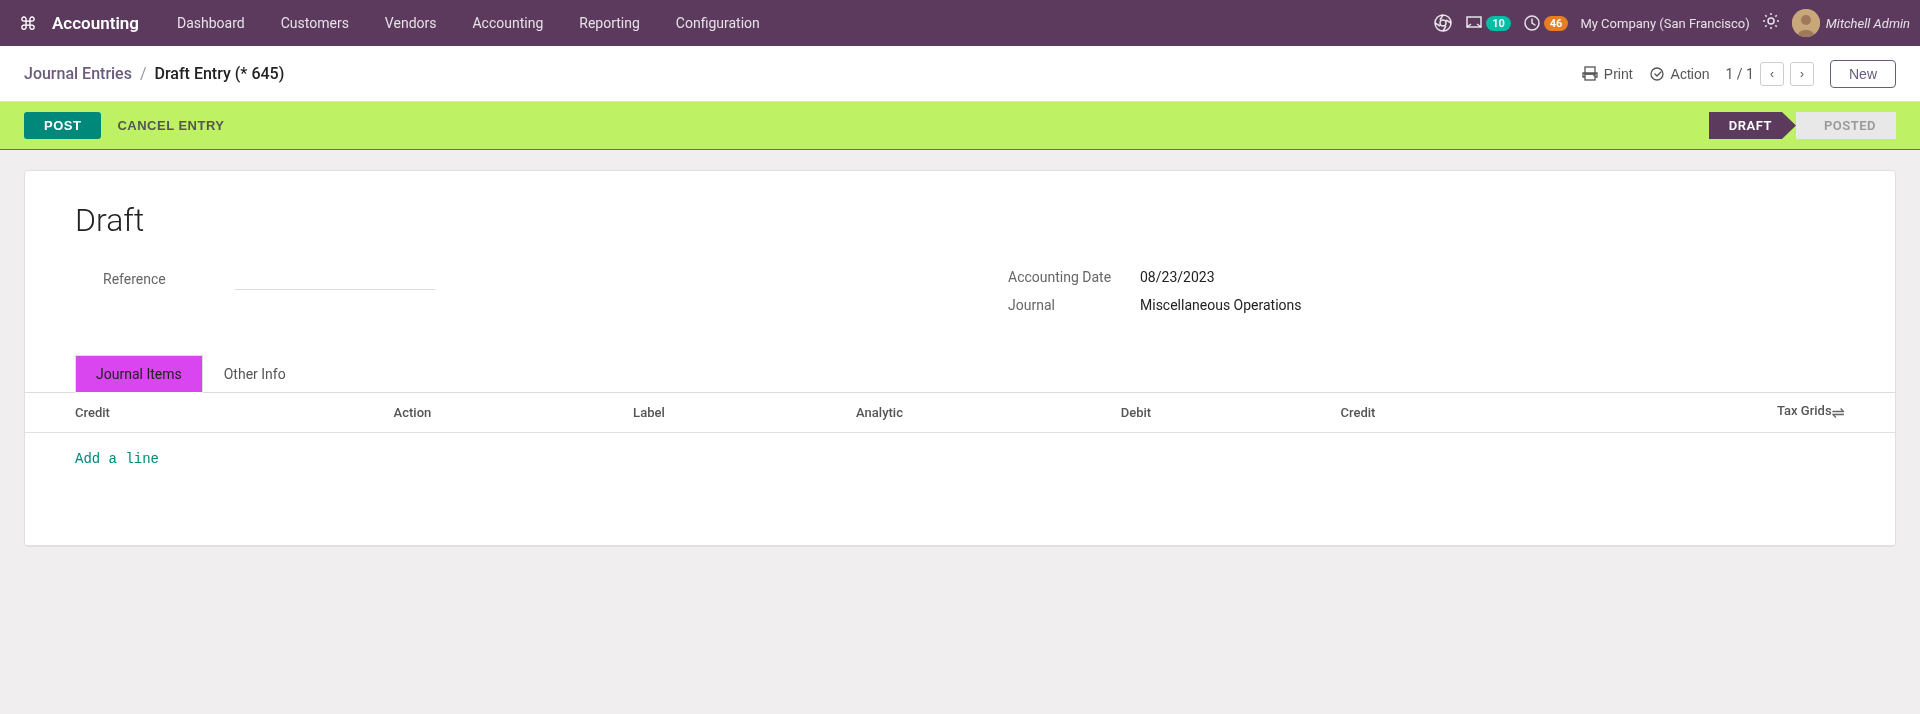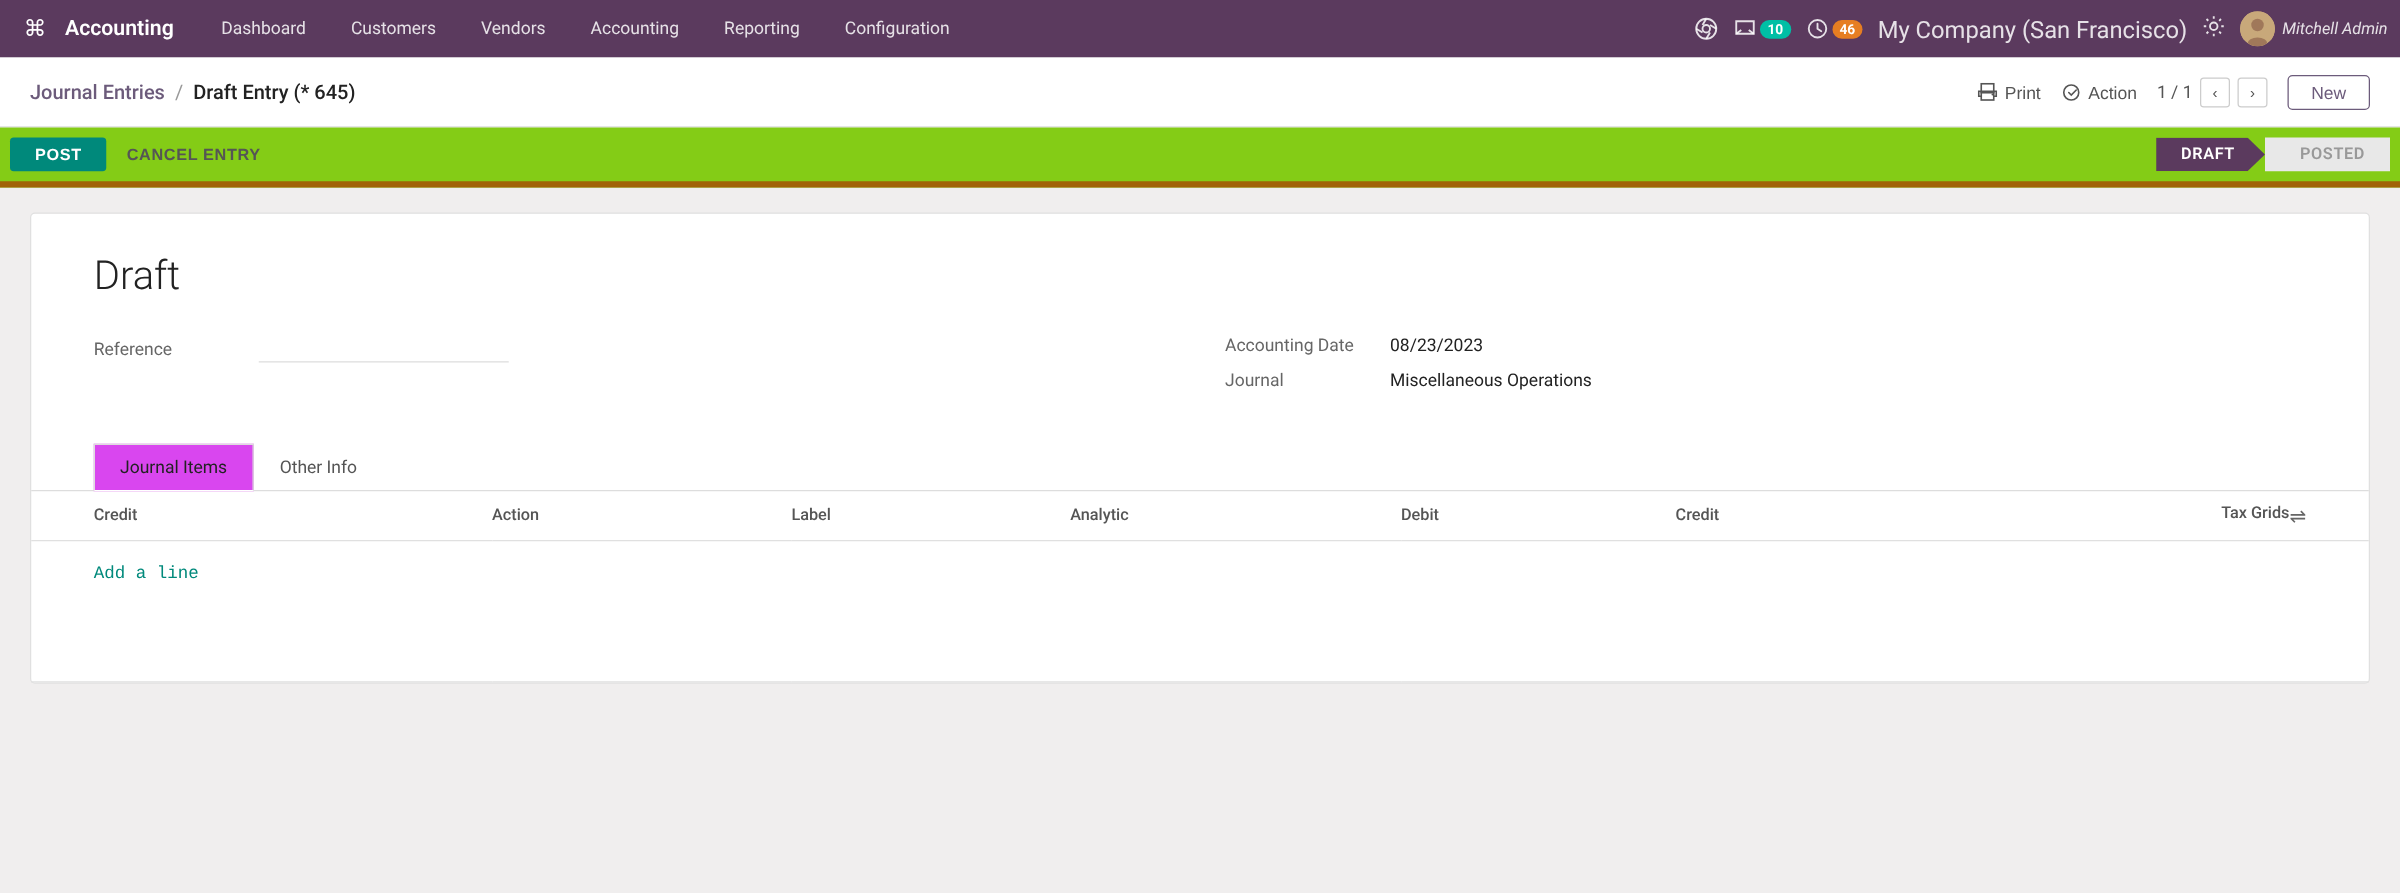--- a/index.html
+++ b/index.html
@@ -87,21 +87,21 @@
       display: flex;
       align-items: center;
       gap: 3px;
       cursor: pointer;
       color: rgba(255,255,255,0.85);
       font-size: 16px;
     }
     .badge-activities .badge-pill { background: #e67e22; }
     .topnav-company {
       color: rgba(255,255,255,0.85);
-      font-size: 19px;
+      font-size: 13px;
       cursor: pointer;
     }
     .topnav-tools {
       color: rgba(255,255,255,0.85);
       font-size: 16px;
       cursor: pointer;
     }
     .topnav-user {
       display: flex;
       align-items: center;
@@ -200,25 +200,25 @@
       color: #6c5b7b;
       padding: 5px 18px;
       font-size: 14px;
       font-weight: 500;
       cursor: pointer;
       border-radius: 4px;
     }
 
     
     .action-bar {
-      background: #84cc16;
-      border-bottom: 5px solid #a16207;
-      display: flex;
-      align-items: center;
-      padding: 0 8px;
+      background: #bef264;
+      border-bottom: 1px solid #a16207;
+      display: flex;
+      align-items: center;
+      padding: 0 24px;
       height: 48px;
       gap: 0;
     }
     .btn-post {
       background: #00897b;
       color: white;
       border: none;
       padding: 6px 20px;
       font-size: 13px;
       font-weight: 700;
@@ -284,20 +284,21 @@
       margin-bottom: 30px;
     }
     .form-col {
       flex: 1;
     }
     .form-row {
       display: flex;
       align-items: baseline;
       margin-bottom: 12px;
       gap: 12px;
+      margin-left: 28px;
     }
     .form-label {
       color: #666;
       font-size: 14px;
       min-width: 120px;
     }
     .form-value {
       color: #222;
       font-size: 14px;
     }

